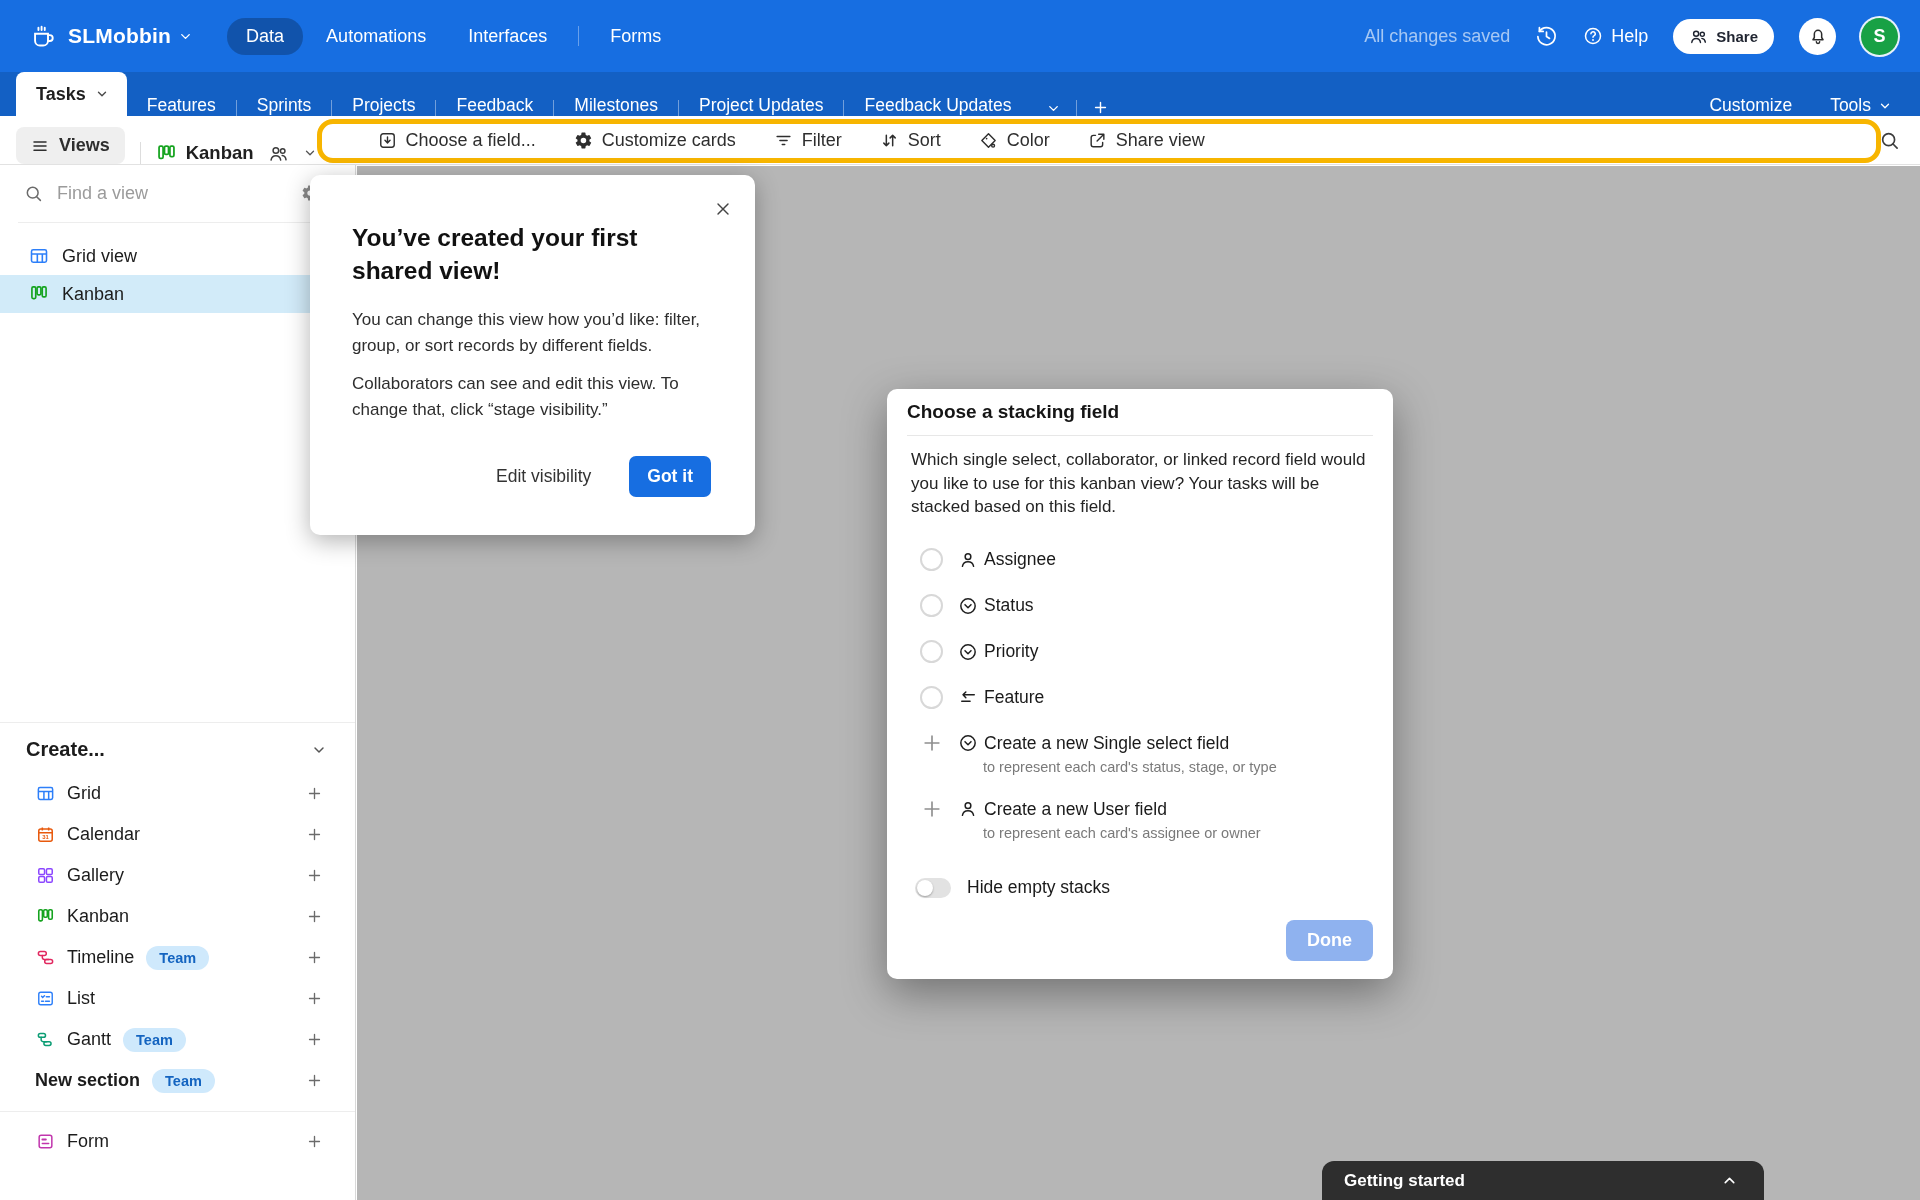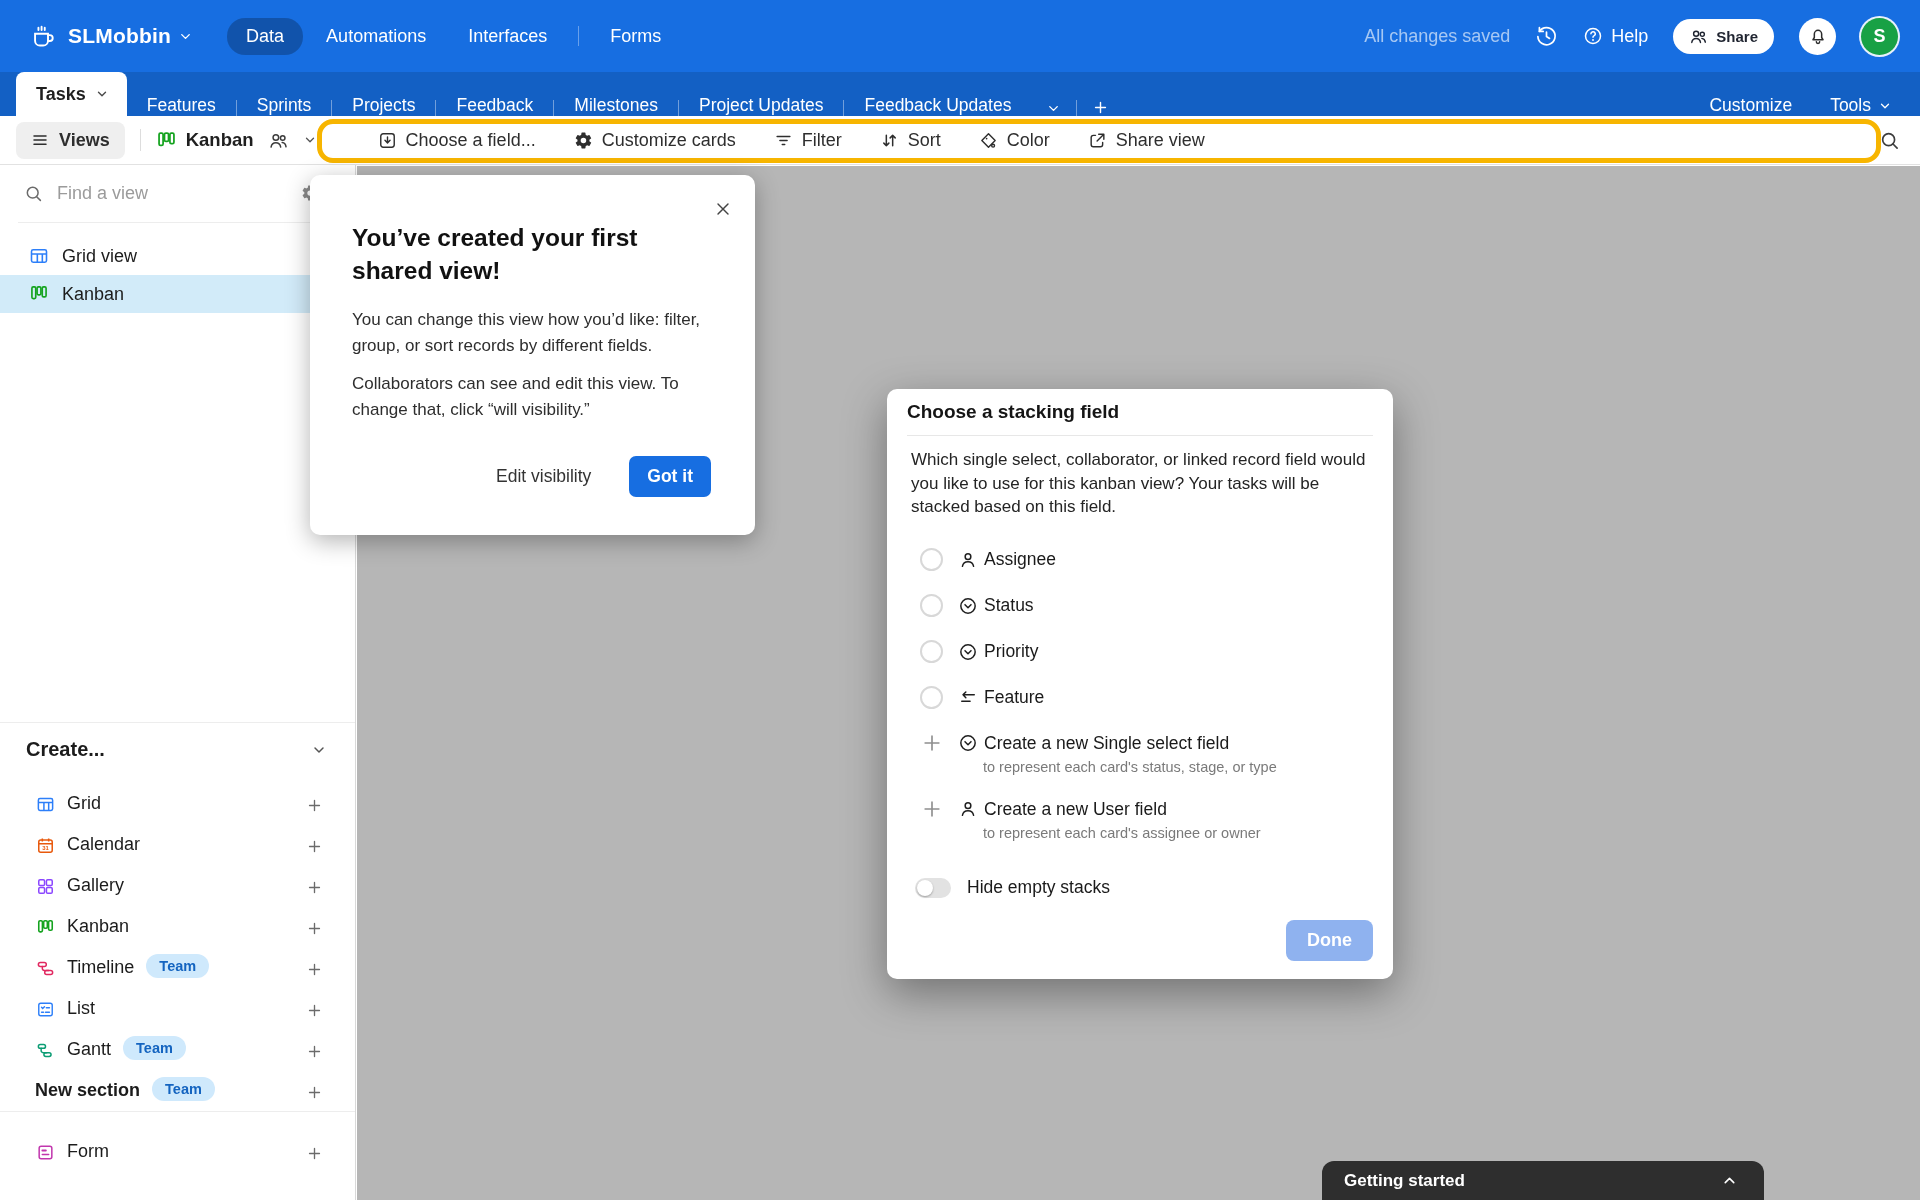--- a/index.html
+++ b/index.html
@@ -27,42 +27,42 @@
   .tabbar { position:absolute; left:0; top:72px; right:0; height:44px; background:#1360c4; display:flex; align-items:flex-end; padding-left:16px; }
   .tab-active { height:44px; background:#fff; border-radius:8px 8px 0 0; display:flex; align-items:center; gap:9px; padding:0 18px 0 20px; font-size:18px; font-weight:600; color:#1f1f1f; cursor:pointer; }
   .tab { color:#fff; font-size:17.5px; padding:0 20px; cursor:pointer; white-space:nowrap; }
   .tab-div { width:1px; height:16px; background:rgba(255,255,255,0.4); }
   .tab-icon-btn { padding:0 15px; display:flex; align-items:center; cursor:pointer; }
   .tabbar-right { margin-left:auto; display:flex; align-items:center; margin-right:20px; }
   .tabbar-right .tab { padding:0 19px; }
   .tools-chev { margin-left:-12px; margin-right:8px; }
 
   
-  .toolbar { position:absolute; left:0; top:116px; right:0; height:49px; background:#fff; border-bottom:1px solid #e2e2e2; display:flex; align-items:center; padding-left:16px; }
+  .toolbar { position:absolute; left:0; top:116px; right:0; height:49px; background:#fff; border-bottom:1px solid #e2e2e2; display:flex; align-items:flex-end; padding-left:16px; }
   .views-btn { display:flex; align-items:center; gap:10px; background:#efefef; border-radius:8px; padding:8px 15px; font-size:18px; font-weight:600; color:#2e2e2e; cursor:pointer; }
   .tb-div { width:1px; height:22px; background:#ddd; margin:0 15px; }
   .kanban-group { display:flex; align-items:center; gap:9px; cursor:pointer; }
   .kanban-group .vname { font-size:18.5px; font-weight:600; color:#1f1f1f; }
   .tb-buttons { display:flex; align-items:center; margin-left:42px; }
   .tb-btn { display:flex; align-items:center; gap:9px; padding:0 19px; font-size:18px; color:#2e2e2e; height:48px; cursor:pointer; white-space:nowrap; }
   .tb-search { position:absolute; right:20px; top:14px; cursor:pointer; }
   .highlight-box { position:absolute; left:317px; top:3px; width:1564px; height:44px; border:5px solid #f7b500; border-radius:16px; pointer-events:none; }
 
   
   .sidebar { position:absolute; left:0; top:165px; bottom:0; width:356px; background:#fff; border-right:1px solid #d9d9d9; }
   .find-row { position:absolute; top:12px; left:24px; right:36px; height:32px; display:flex; align-items:center; }
   .find-input { border:none; outline:none; font-size:18px; color:#1c1c1c; margin-left:14px; flex:1; font-family:inherit; background:transparent; }
   .find-input::placeholder { color:#9b9b9b; }
   .find-divider { position:absolute; top:57px; left:18px; right:0; border-top:1px solid #ededed; }
   .view-row { position:absolute; left:0; right:0; height:38px; display:flex; align-items:center; padding-left:29px; gap:13px; font-size:18px; font-weight:500; color:#1c1c1c; cursor:pointer; }
   .view-row.selected { background:#d2ebf9; }
   .create-section { position:absolute; top:557px; left:0; right:0; border-top:1px solid #ededed; }
   .create-header { display:flex; align-items:center; padding:15px 28px 12px 26px; cursor:pointer; }
   .create-header .ch-label { font-size:20px; font-weight:700; color:#1c1c1c; flex:1; }
-  .create-row { height:41px; display:flex; align-items:flex-end; padding:0 32px 0 36px; gap:12px; cursor:pointer; }
+  .create-row { height:41px; display:flex; align-items:center; padding:0 32px 0 36px; gap:12px; cursor:pointer; }
   .create-row .cr-label { font-size:18px; font-weight:500; color:#1c1c1c; }
   .create-row .spacer { flex:1; }
   .badge { background:#cfe9fc; color:#1464c0; font-size:14.5px; font-weight:600; padding:4px 13px; border-radius:13px; }
   .create-divider { border-top:1px solid #ededed; margin:10px 0 9px; }
 
   
   .main-area { position:absolute; left:357px; top:166px; right:0; bottom:0; background:#b6b6b6; }
 
   
   .popup { position:absolute; left:310px; top:175px; width:445px; height:360px; background:#fff; border-radius:10px; box-shadow:0 6px 24px rgba(0,0,0,0.3); padding:46px 42px 0; }
@@ -446,21 +446,21 @@
   <div class="main-area"></div>
 
   <div class="popup">
     <span class="popup-close">
       <svg width="20" height="20" viewBox="0 0 24 24" fill="none" stroke="#444" stroke-width="1.7" stroke-linecap="round">
           <path d="M6 6l12 12M18 6L6 18"></path>
         </svg>
     </span>
     <div class="popup-title">You’ve created your first shared view!</div>
     <p class="popup-p">You can change this view how you’d like: filter, group, or sort records by different fields.</p>
-    <p class="popup-p">Collaborators can see and edit this view. To change that, click “will visibility.”</p>
+    <p class="popup-p">Collaborators can see and edit this view. To change that, click “stage visibility.”</p>
     <div class="popup-actions">
       <span class="btn-text">Edit visibility</span>
       <span class="btn-primary">Got it</span>
     </div>
   </div>
 
   <div class="modal">
     <div class="modal-title">Choose a stacking field</div>
     <div class="modal-divider"></div>
     <p class="modal-desc">Which single select, collaborator, or linked record field would you like to use for this kanban view? Your tasks will be stacked based on this field.</p>

